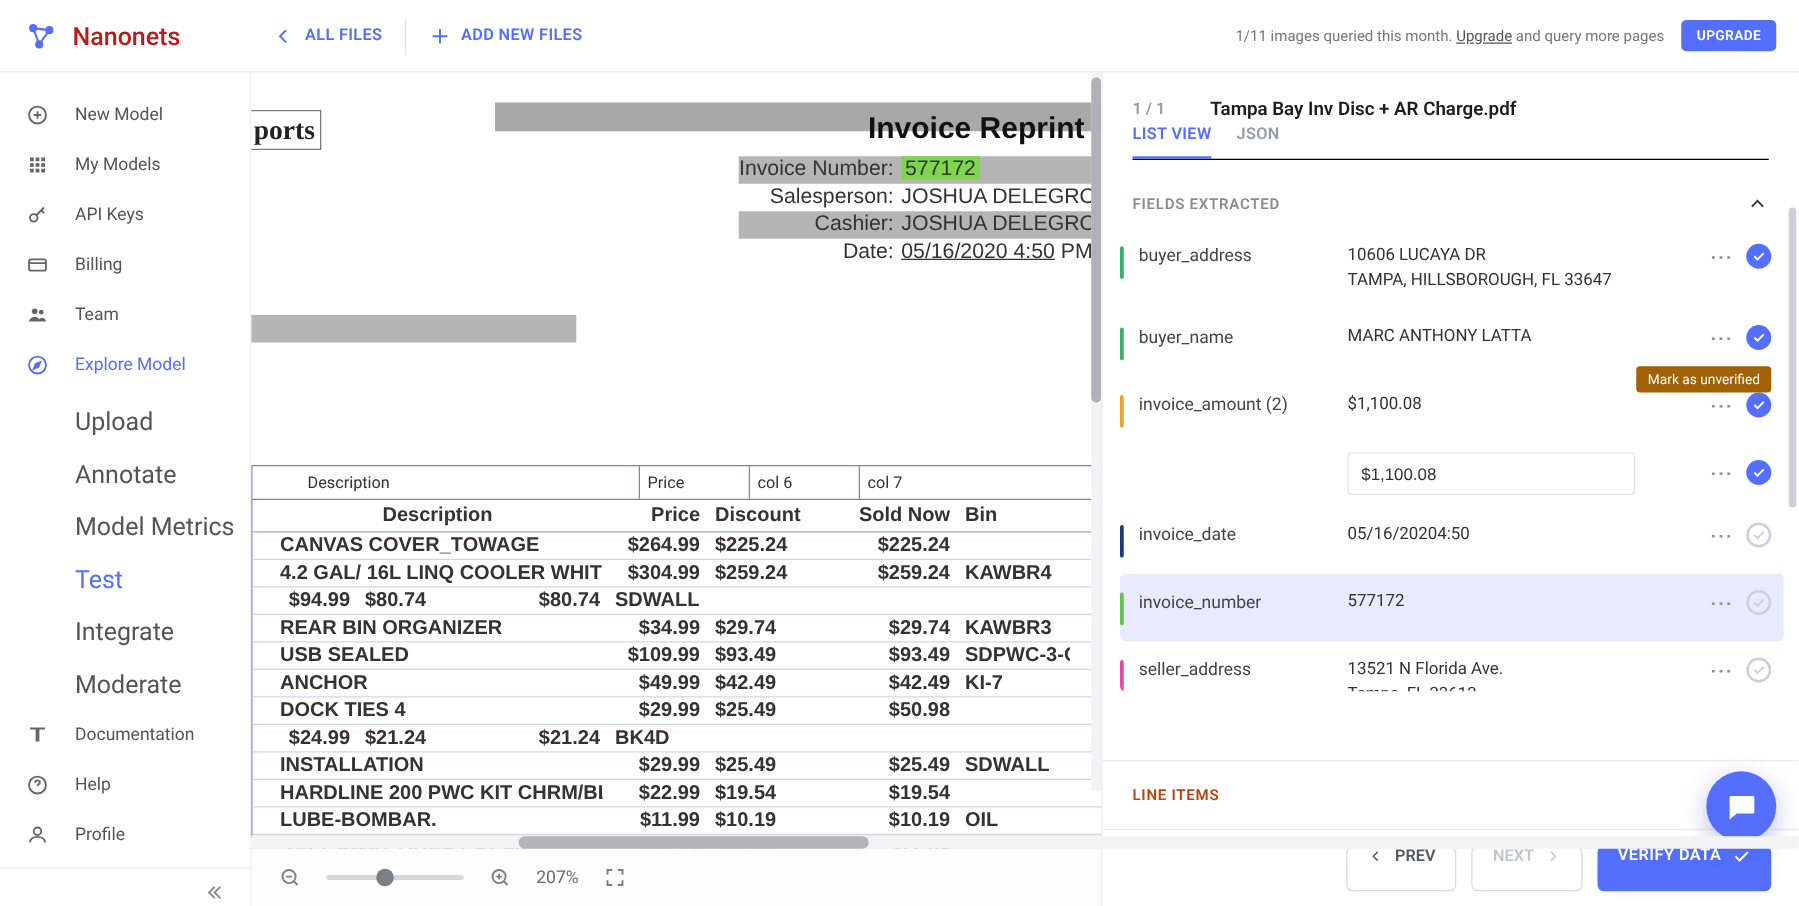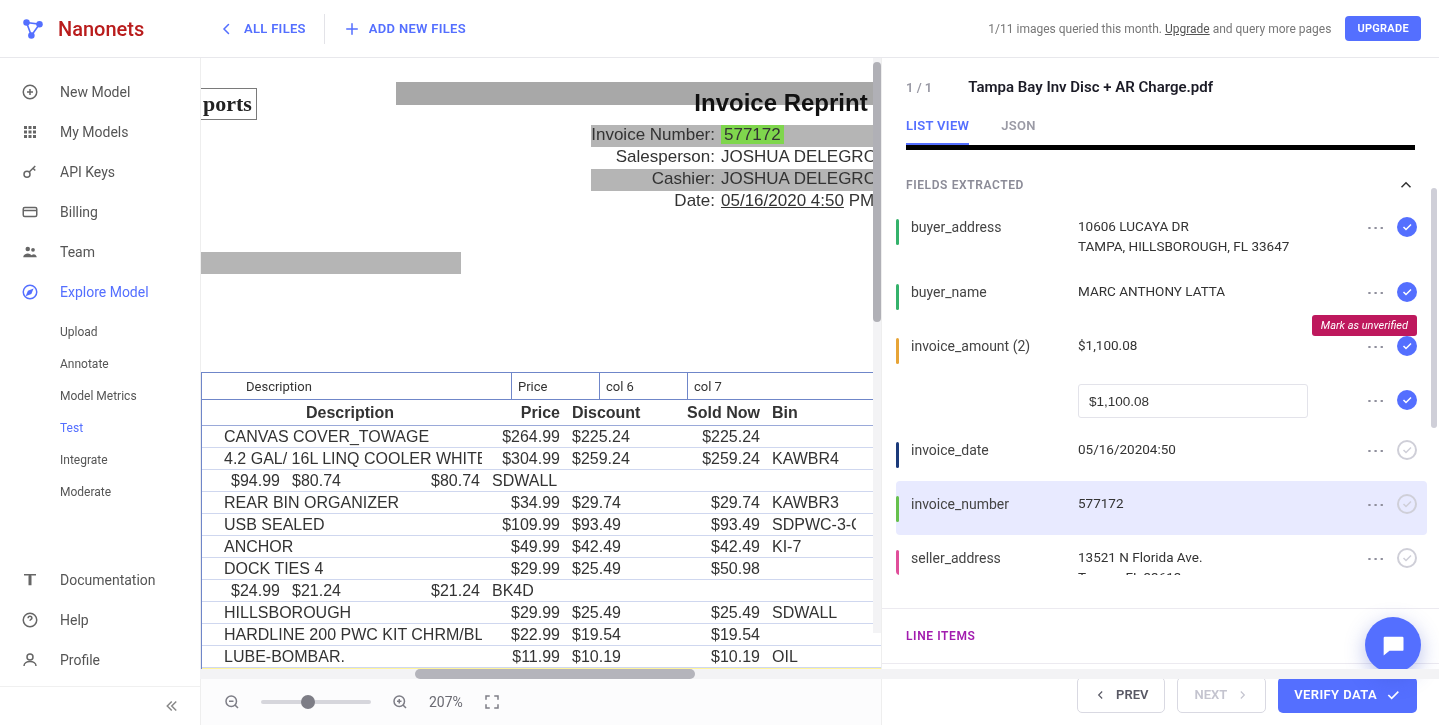--- a/index.html
+++ b/index.html
@@ -21,21 +21,21 @@
 .main { display: flex; height: calc(725px - 58px); }
 
 
 .sidebar { width: 200px; display: flex; flex-direction: column; border-right: 0 solid #eee; }
 .side-list { flex: 1; padding-top: 14px; }
 .side-item { display: flex; align-items: center; gap: 20px; padding: 11px 20px; color: #555; font-size: 14px; cursor: pointer; }
 .side-item.active { color: #546fff; }
 .side-item .icon { width: 20px; display: flex; justify-content: center; color: #666; }
 .side-item.active .icon { color: #546fff; }
 .side-sub { padding-left: 60px; padding-top: 4px; }
-.side-sub div { padding: 9px 0; color: #555; font-size: 12px; cursor: pointer; }
+.side-sub div { padding: 9px 0; color: #555; font-size: 20px; cursor: pointer; }
 .side-sub div.active { color: #546fff; }
 .side-bottom { padding-bottom: 6px; }
 .side-collapse { display: flex; justify-content: flex-end; padding: 10px 20px; color: #888; cursor: pointer; border-top: 1px solid #f0f0f0; }
 
 
 .viewer { flex: 1; position: relative; background: #e5e5e5; display: flex; flex-direction: column; border-left: 1px solid #eee; }
 .doc-wrap { flex: 1; overflow: hidden; position: relative; background: #fff; }
 .doc { position: absolute; left: 0; top: 4px; width: 870px; }
 .invoice-top { position: relative; height: 218px; padding: 14px 40px 0 0; }
 .ports-stub { position: absolute; left: 0; top: 26px; width: 56px; height: 32px; background: #fff; border: 1px solid #7a7a7a; border-left: none; font-family: Georgia, 'Times New Roman', serif; font-size: 22px; font-weight: bold; display: flex; align-items: center; padding-left: 2px; color: #222; }
@@ -56,21 +56,21 @@
 .inv-thead > div { border-right: 1px solid #6f86c9; padding-left: 6px; height: 100%; display: flex; align-items: center; }
 .inv-thead > div:last-child { border-right: none; }
 .col-desc { width: 310px; }
 .col-price { width: 88px; }
 .col-6 { width: 88px; }
 .col-7 { flex: 1; }
 
 .inv-body { border-left: 1px solid #6f86c9; border-right: 1px solid #6f86c9; margin-right: 30px; font-family: Arial, sans-serif; }
 .inv-body-hdr { display: flex; font-weight: bold; font-size: 16px; height: 26px; align-items: center; border-bottom: 1px solid #9aa9d9; }
 .inv-body-hdr > div { padding: 0 6px; }
-.inv-row { display: flex; font-size: 16px; height: 22px; align-items: center; border-bottom: 1px solid #cfd7ef; }
+.inv-row { display: flex; font-size: 16px; height: 22px; align-items: center; border-bottom: 1px solid #cfd7ef; font-weight: bold; }
 .inv-row > div { padding: 0 6px; white-space: nowrap; overflow: hidden; }
 .c-desc { width: 280px; padding-left: 22px !important; }
 .c-price { width: 84px; text-align: right; }
 .c-disc { width: 92px; }
 .c-sold { width: 108px; text-align: right; }
 .c-bin { width: 90px; }
 .row-hl { background: #fff49a; }
 
 .doc-hscroll { position: absolute; left: 200px; right: 0; bottom: 46px; height: 10px; background: #f3f3f5; }
 .doc-hscroll .thumb { position: absolute; left: 215px; top: 0; height: 10px; width: 280px; background: #b4b4bb; border-radius: 5px; }
@@ -82,46 +82,46 @@
 .zoom-slider { width: 110px; height: 4px; background: #d6d6dc; border-radius: 2px; position: relative; }
 .zoom-slider .knob { position: absolute; left: 40px; top: -5px; width: 14px; height: 14px; background: #7d7d86; border-radius: 50%; }
 .zoom-icon { width: 22px; height: 22px; display: flex; align-items: center; justify-content: center; }
 
 
 .panel { width: 558px; display: flex; flex-direction: column; border-left: 1px solid #eee; position: relative; }
 .panel-hdr { padding: 20px 24px 0 24px; }
 .file-line { display: flex; align-items: center; gap: 12px; }
 .file-idx { color: #9a9aa5; font-size: 13px; font-weight: 600; }
 .file-name { font-size: 15px; font-weight: 600; color: #1b1b26; margin-left: 24px; }
-.tabs { display: flex; gap: 32px; margin-top: 22px; border-bottom: 5px solid #000000; }
+.tabs { display: flex; gap: 20px; margin-top: 4px; border-bottom: 1px solid #000000; }
 .tab { font-size: 13px; font-weight: 600; padding-bottom: 10px; color: #9a9aa5; cursor: pointer; letter-spacing: .3px; }
 .tab.active { color: #546fff; border-bottom: 2px solid #546fff; }
 .fx-scroll { flex: 1; overflow-y: hidden; position: relative; margin-top: 8px; }
 .fx-scroll .psbar { position: absolute; right: 2px; top: 10px; bottom: 0; width: 6px; background: transparent; }
 .fx-scroll .psbar .pthumb { position: absolute; top: 20px; width: 6px; height: 240px; background: #cfcfd8; border-radius: 3px; }
 .section-hdr { padding: 18px 24px 10px 24px; display: flex; align-items: center; justify-content: space-between; color: #8b8b97; font-size: 12px; font-weight: 600; letter-spacing: .6px; cursor: pointer; }
 .field-list { padding: 0 12px 0 14px; }
 .field-row { display: flex; align-items: flex-start; padding: 13px 10px 13px 0; position: relative; gap: 12px; border-radius: 4px; }
 .field-row.sel { background: #e8eaff; }
 .flab { width: 170px; display: flex; align-items: flex-start; gap: 12px; font-size: 14px; color: #444; padding-top: 2px; }
 .cbar { width: 3px; height: 26px; border-radius: 2px; flex-shrink: 0; }
 .fval { flex: 1; font-size: 13.5px; color: #333; line-height: 1.45; padding-right: 4px; }
 .fval input { width: 230px; height: 34px; border: 1px solid #e3e3ea; border-radius: 3px; padding: 0 10px; font-size: 13.5px; color: #333; margin-top: -6px; margin-bottom: -4px; }
 .factions { display: flex; align-items: center; gap: 14px; }
 .dots { color: #8f8f9c; font-size: 18px; line-height: 14px; letter-spacing: -1px; writing-mode: vertical-rl; cursor: pointer; }
 .chk { width: 20px; height: 20px; border-radius: 50%; display: flex; align-items: center; justify-content: center; }
 .chk.on { background: #546fff; color: #fff; }
 .chk.off { border: 2px solid #cfcfd8; color: #cfcfd8; }
 .chk svg { width: 12px; height: 12px; }
-.tooltip { position: absolute; right: 10px; top: -8px; background: #be185d; color: #fff; font-size: 11px; padding: 4px 9px; border-radius: 3px; white-space: nowrap; z-index: 5; font-style: italic; }
-
-.line-items-hdr { border-top: 1px solid #eceaf0; margin-top: 0; padding: 18px 24px; display: flex; align-items: center; justify-content: space-between; color: #a21caf; font-size: 12px; font-weight: 600; letter-spacing: .6px; cursor: pointer; }
+.tooltip { position: absolute; right: 10px; top: -8px; background: #a16207; color: #fff; font-size: 11px; padding: 4px 9px; border-radius: 3px; white-space: nowrap; z-index: 5; }
+
+.line-items-hdr { border-top: 1px solid #eceaf0; margin-top: 0; padding: 18px 24px; display: flex; align-items: center; justify-content: space-between; color: #c2410c; font-size: 12px; font-weight: 600; letter-spacing: .6px; cursor: pointer; }
 
 .panel-footer { height: 62px; border-top: 1px solid #eceaf0; display: flex; align-items: center; justify-content: flex-end; gap: 12px; padding: 0 22px; }
-.btn { height: 36px; border-radius: 5px; display: flex; align-items: center; gap: 8px; padding: 0 16px; font-size: 13px; font-weight: 600; cursor: pointer; }
+.btn { height: 36px; border-radius: 5px; display: flex; gap: 8px; padding: 0 16px; font-size: 13px; font-weight: 600; cursor: pointer; }
 .btn-outline { border: 1px solid #d9d9e2; color: #585864; background: #fff; }
 .btn-outline.disabled { color: #c4c4cf; cursor: default; }
 .btn-primary { background: #546fff; color: #fff; letter-spacing: .4px; }
 
 .chat-bubble { position: absolute; right: 18px; bottom: 52px; width: 56px; height: 56px; border-radius: 50%; background: #546fff; display: flex; align-items: center; justify-content: center; box-shadow: 0 6px 20px rgba(60,80,200,.35); cursor: pointer; }
 .chat-bubble svg { width: 28px; height: 28px; color: #fff; }
 
 svg { display: block; }
 .ic { width: 18px; height: 18px; }
 </style>
@@ -363,21 +363,21 @@
                   <div class="c-sold">$50.98</div>
                   <div class="c-bin"></div>
                 </div>
                 <div class="inv-row">
                   <div class="c-price">$24.99</div>
                   <div class="c-disc">$21.24</div>
                   <div class="c-sold">$21.24</div>
                   <div class="c-bin">BK4D</div>
                 </div>
                 <div class="inv-row">
-                  <div class="c-desc">HILLSBOROUGH</div>
+                  <div class="c-desc">INSTALLATION</div>
                   <div class="c-price">$29.99</div>
                   <div class="c-disc">$25.49</div>
                   <div class="c-sold">$25.49</div>
                   <div class="c-bin">SDWALL</div>
                 </div>
                 <div class="inv-row">
                   <div class="c-desc">HARDLINE 200 PWC KIT CHRM/BLK</div>
                   <div class="c-price">$22.99</div>
                   <div class="c-disc">$19.54</div>
                   <div class="c-sold">$19.54</div>

